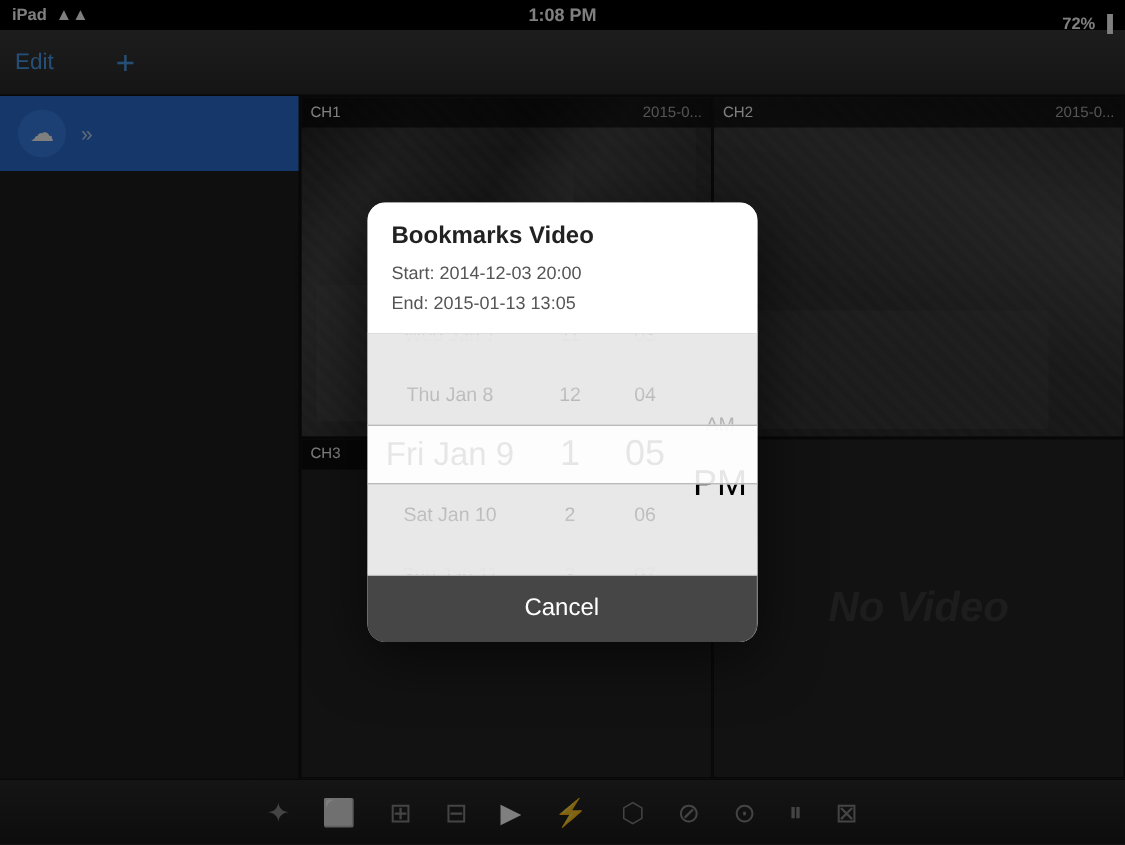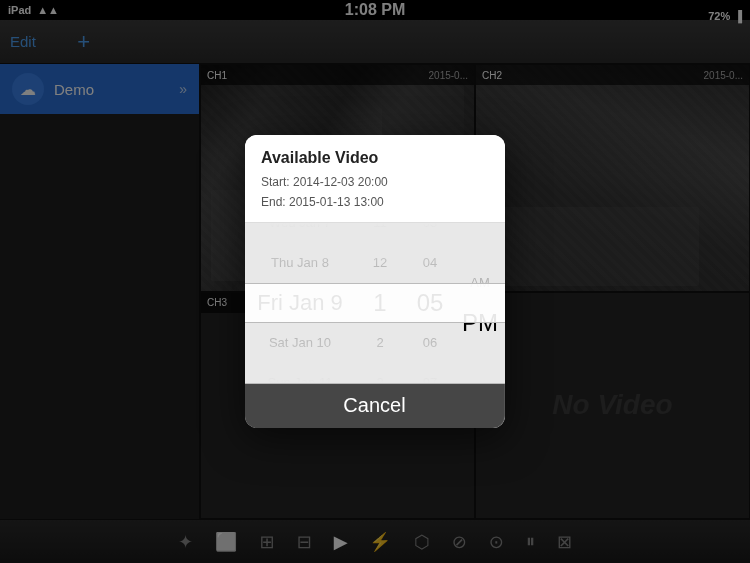--- a/index.html
+++ b/index.html
@@ -18,21 +18,21 @@
       background: #000;
       display: flex;
       align-items: center;
       justify-content: space-between;
       padding: 0 8px;
       color: #fff;
       font-size: 11px;
       font-weight: 600;
     }
     .status-left { display: flex; align-items: center; gap: 6px; }
-    .status-center { position: absolute; left: 50%; transform: translateX(-50%); font-size: 16px; }
+    .status-center { position: absolute; left: 50%; transform: translateX(-50%); font-size: 12px; }
     .status-right { display: flex; align-items: center; gap: 4px; font-size: 11px; margin-top: 12px; }
 
     
     .nav-bar {
       height: 44px;
       background: linear-gradient(to bottom, #3a3a3a, #2a2a2a);
       border-bottom: 1px solid #111;
       display: flex;
       align-items: center;
       padding: 0 10px;
@@ -312,21 +312,21 @@
     .dialog-buttons {
       display: flex;
       border-top: 1px solid #bbb;
     }
     .dialog-btn {
       flex: 1;
       height: 44px;
       display: flex;
       align-items: center;
       justify-content: center;
-      font-size: 20px;
+      font-size: 16px;
       font-weight: 400;
       cursor: pointer;
       border: none;
       background: rgba(40,40,40,0.85);
       color: #fff;
     }
     .dialog-btn:first-child {
       border-right: 1px solid #555;
       border-radius: 0 0 0 12px;
     }
@@ -353,21 +353,20 @@
 <div class="nav-bar">
   <span class="nav-edit">Edit</span>
   <span class="nav-add">+</span>
 </div>
 
 <div class="main-area">
 
   <div class="sidebar">
     <div class="sidebar-item">
       <div class="cloud-icon">☁</div>
-      <span class="sidebar-label">Demo</span>
       <span class="sidebar-chevron">»</span>
     </div>
   </div>
 
   <div class="video-grid">
 
     <div class="video-cell">
       <div class="video-cell-header">
         <span class="video-label">CH1</span>
         <span class="video-timestamp">2015-0...</span>
@@ -415,23 +414,23 @@
   <span class="toolbar-icon">⊘</span>
   <span class="toolbar-icon">⊙</span>
   <span class="toolbar-icon">⏸</span>
   <span class="toolbar-icon">⊠</span>
 </div>
 
 <div class="modal-overlay">
   <div class="dialog">
 
     <div class="dialog-header">
-      <div class="dialog-title">Available Video</div>
+      <div class="dialog-title">Bookmarks Video</div>
       <div class="dialog-info">Start: 2014-12-03 20:00</div>
-      <div class="dialog-info">End: 2015-01-13 13:00</div>
+      <div class="dialog-info">End: 2015-01-13 13:05</div>
     </div>
 
     <div class="picker-area">
       <div class="picker-fade-top"></div>
       <div class="picker-fade-bottom"></div>
       <div class="picker-highlight"></div>
       <div class="picker-columns">
 
         <div class="picker-col" style="flex: 2.2;">
           <div class="picker-col-items">

